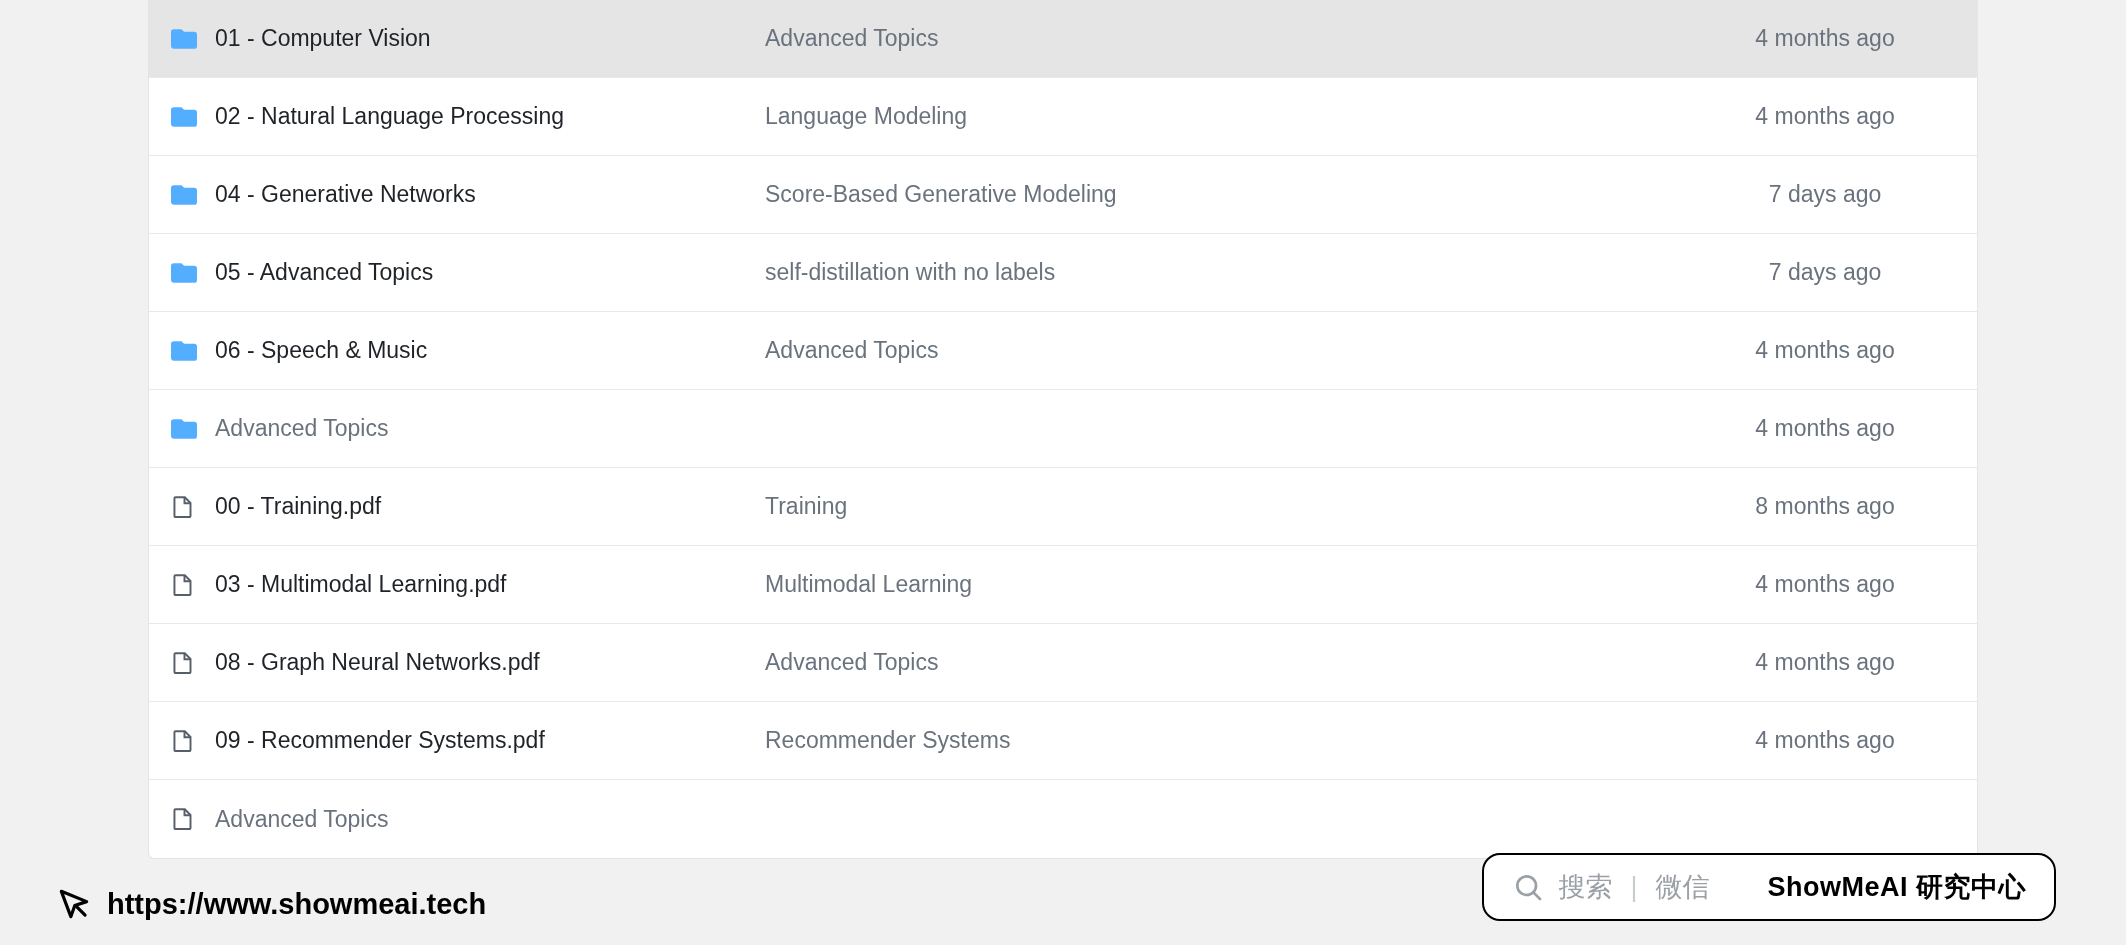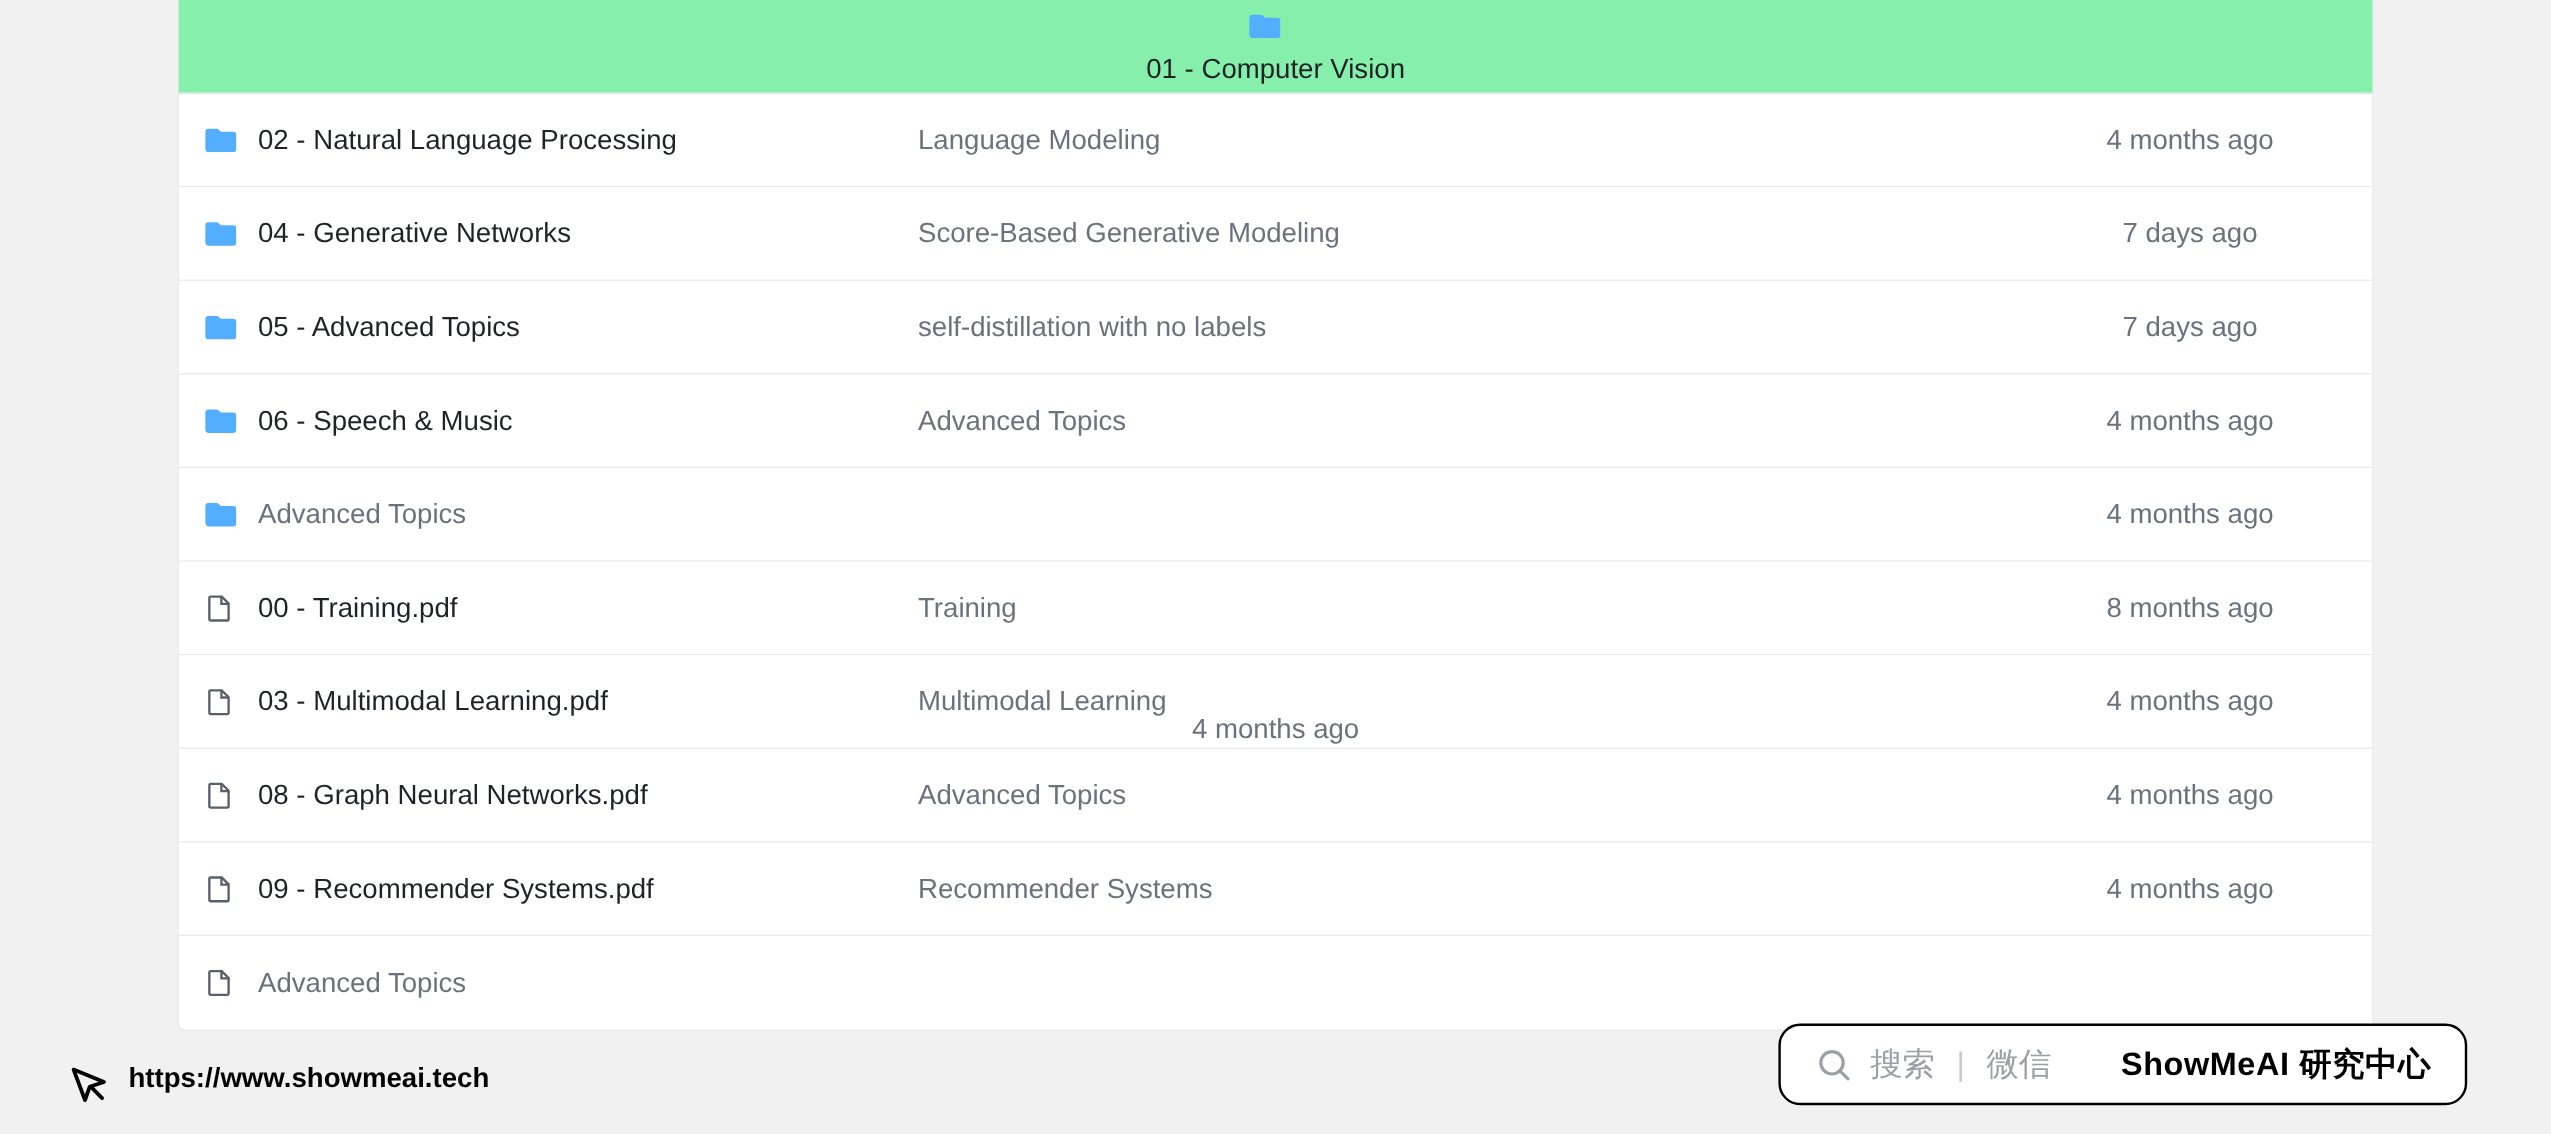--- a/index.html
+++ b/index.html
@@ -29,22 +29,21 @@
     border-radius: 0 0 6px 6px;
   }
   .row {
     display: flex;
     align-items: center;
     height: 78px;
     padding: 0 22px;
     border-bottom: 1px solid #e7e9ec;
   }
   .row:first-child {
-    background: #86efac;
-    flex-direction: column;
+    background: #e5e5e5;
   }
   .row:last-child { border-bottom: none; }
   .col-icon {
     width: 44px;
     flex: 0 0 44px;
     display: flex;
     align-items: center;
     justify-content: flex-start;
   }
   .col-name {
@@ -72,24 +71,24 @@
   }
   .folder-icon svg { display:block; }
   .file-icon svg { display:block; }
 
   
   .footer-url {
     position: absolute;
     left: 55px;
     bottom: 22px;
     display: flex;
-    align-items: flex-start;
+    align-items: center;
     gap: 14px;
     font-weight: 700;
-    font-size: 23px;
+    font-size: 29px;
     color: #000;
   }
   .cursor-icon svg { display:block; }
 
   .search-bubble {
     position: absolute;
     right: 70px;
     bottom: 24px;
     background: #fff;
     border: 2px solid #000;

